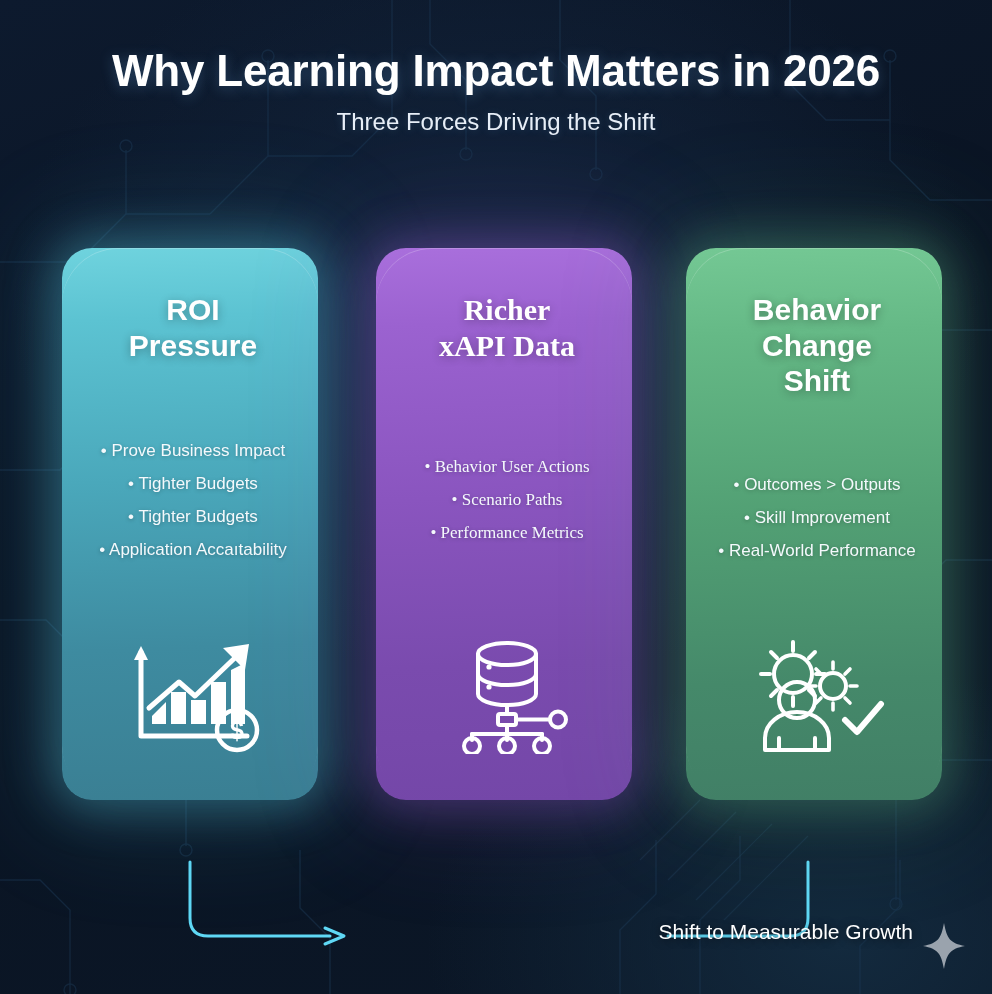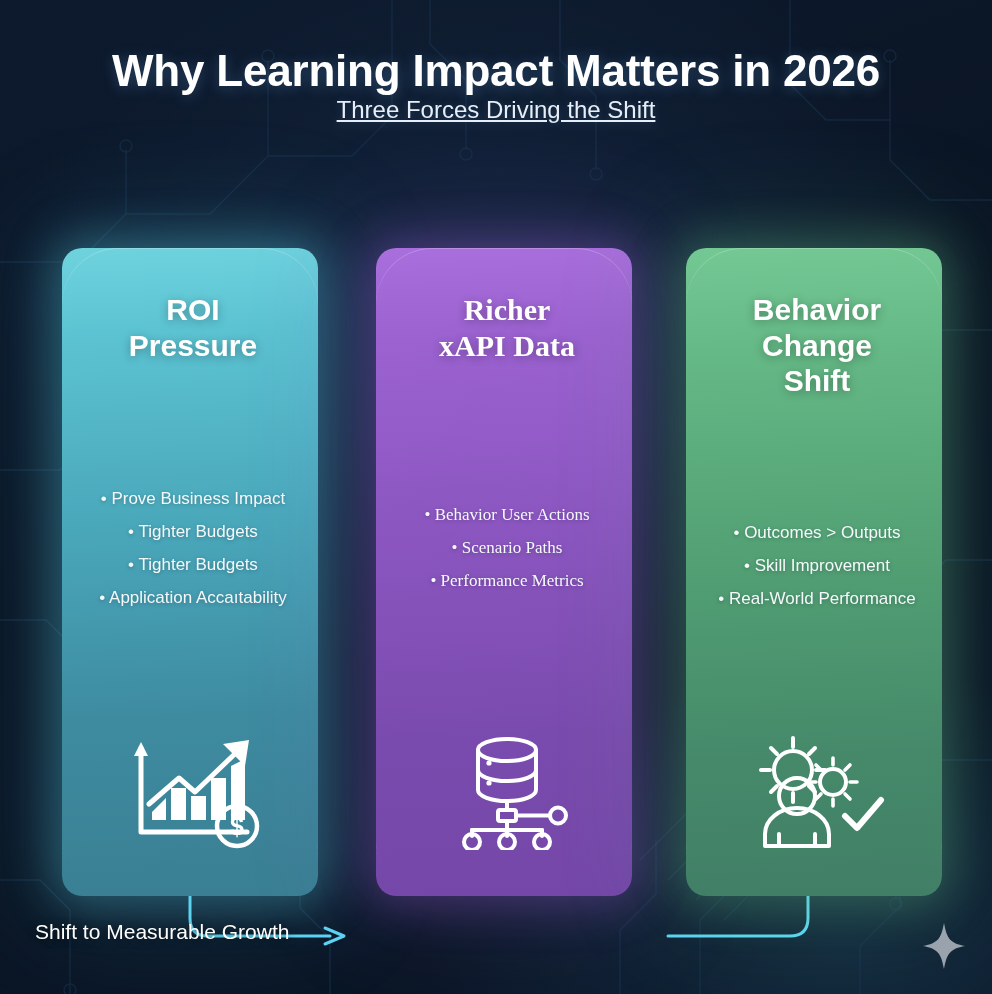--- a/index.html
+++ b/index.html
@@ -35,32 +35,31 @@
     text-align:center;
     z-index:5;
   }
   #title {
     font-size:44px; font-weight:bold; color:#ffffff;
     letter-spacing:-.2px;
     text-shadow:0 2px 14px rgba(120,190,255,.28);
     white-space:nowrap;
   }
   #subtitle {
-    margin-top:0;
+    margin-top:12px;
     font-size:24px; color:#e7eef7; font-weight:400;
     text-shadow:0 1px 8px rgba(120,190,255,.2);
-    text-decoration:underline;
   }
 
   
   .card {
     position:absolute;
     top:248px;
-    width:256px; height:648px;
-    border-radius:20px;
+    width:256px; height:552px;
+    border-radius:30px;
     padding:44px 8px 0 14px;
     display:flex;
     flex-direction:column;
     align-items:center;
     z-index:4;
   }
   .card::after{
     content:"";
     position:absolute; inset:0;
     border-radius:56px;
@@ -121,21 +120,21 @@
   
   #connector {
     position:absolute;
     left:0; top:840px;
     width:992px; height:120px;
     z-index:3;
   }
   #connector-label {
     position:absolute;
     top:920px; left:0; width:927px;
-    text-align:left;
+    text-align:right;
     font-size:21px; color:#ffffff;
     z-index:6;
     text-shadow:0 1px 8px rgba(0,0,0,.6);
     padding-left:21px;
   }
   #connector-label span {
     background:transparent;
     padding:0 14px;
   }
 

